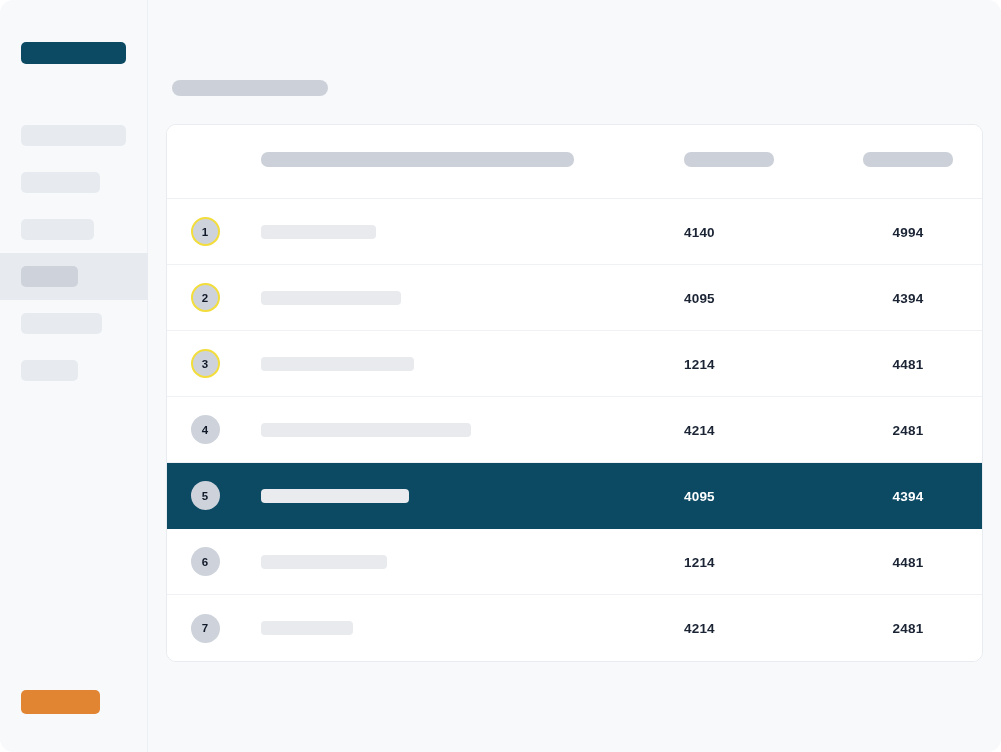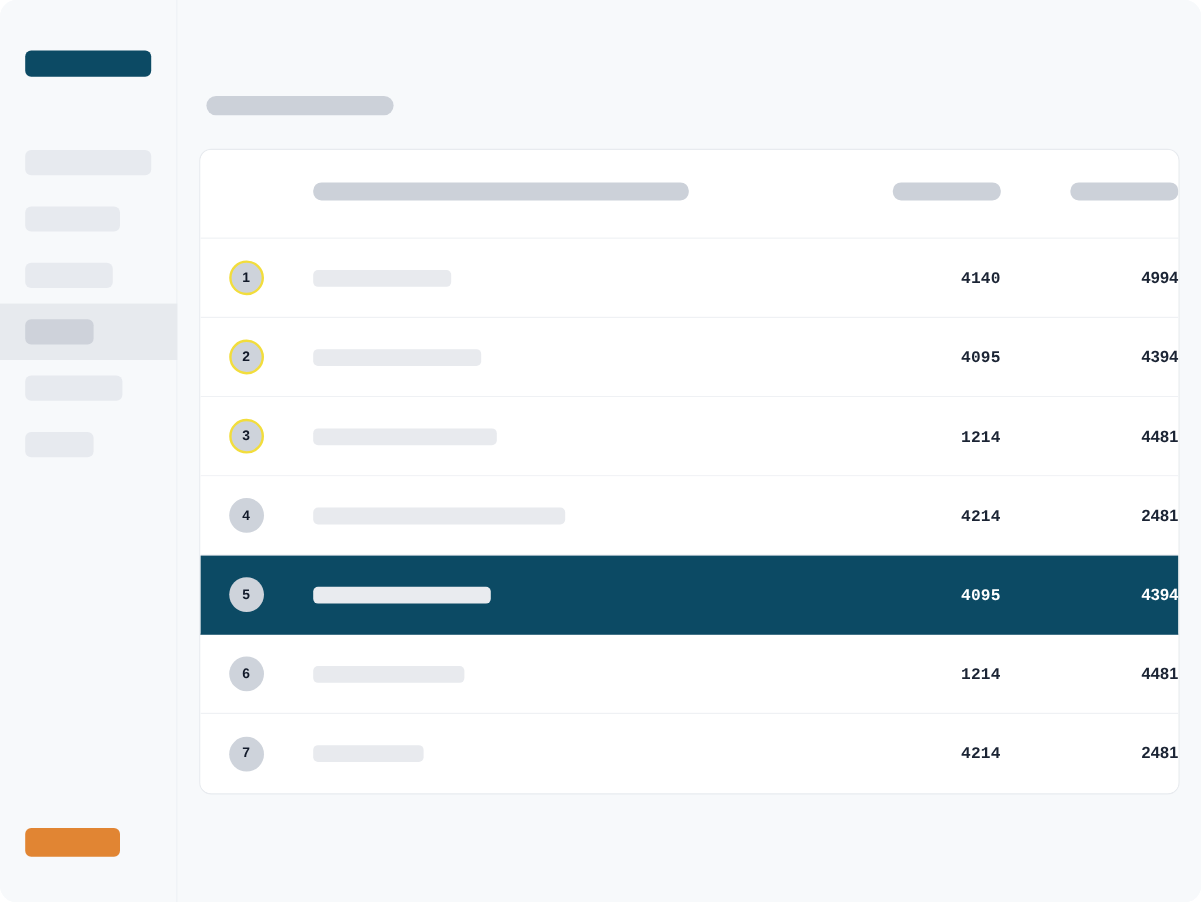--- a/index.html
+++ b/index.html
@@ -120,22 +120,22 @@
     height: 74px;
     display: flex;
     align-items: center;
     background: #ffffff;
     border-bottom: 1px solid #eef0f3;
     box-sizing: border-box;
   }
 
   .col-rank   { width: 76px;  flex: none; display: flex; justify-content: center; }
   .col-name   { flex: 1 1 auto; padding-left: 18px; }
-  .col-score  { width: 150px; flex: none; text-align: right; font-family: Liberation Mono, monospace; }
-  .col-points { width: 148px; flex: none; text-align: right; }
+  .col-score  { width: 150px; flex: none; text-align: left; }
+  .col-points { width: 148px; flex: none; text-align: center; }
 
   .head-skeleton {
     height: 15px;
     border-radius: 7px;
     background: #ccd1d9;
     display: inline-block;
   }
   .head-skeleton.name   { width: 313px; }
   .head-skeleton.score  { width: 90px; }
   .head-skeleton.points { width: 90px; }

